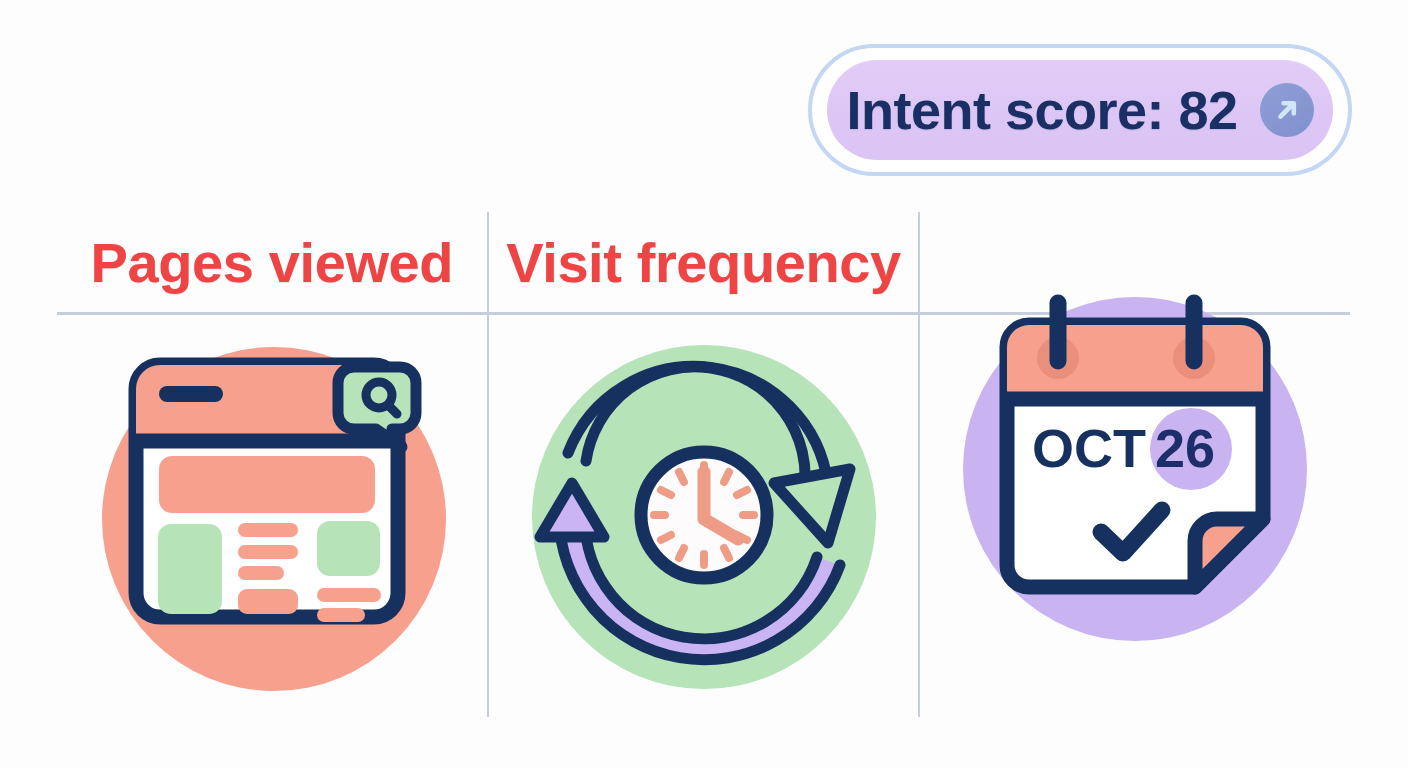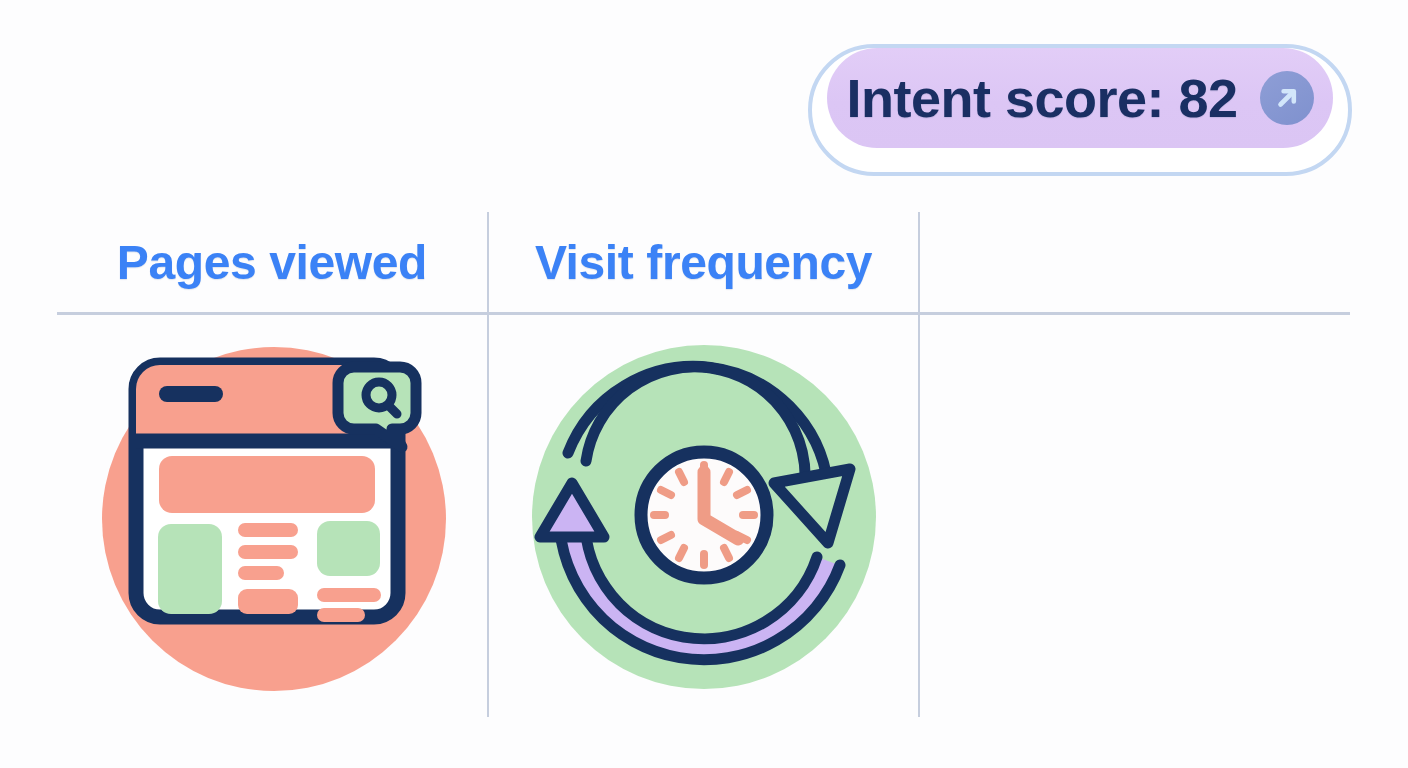--- a/index.html
+++ b/index.html
@@ -21,21 +21,21 @@
     position: absolute;
     top: 44px;
     left: 808px;
     width: 544px;
     height: 132px;
     border-radius: 66px;
     background: #ffffff;
     border: 4px solid #c3d7f2;
     box-sizing: border-box;
     display: flex;
-    align-items: flex-start;
+    align-items: center;
     justify-content: center;
   }
   #intent-badge-inner {
     width: 506px;
     height: 100px;
     border-radius: 50px;
     background: linear-gradient(180deg, #e2cdf7 0%, #dcc6f5 55%, #dbc5f4 100%);
     display: flex;
     align-items: center;
     justify-content: center;
@@ -83,23 +83,23 @@
 
   .col-header {
     height: 101px;
     display: flex;
     align-items: center;
     justify-content: center;
     width: 100%;
     box-sizing: border-box;
   }
   .col-title {
-    font-size: 48px;
+    font-size: 56px;
     font-weight: 700;
-    color: #3b82f6;
+    color: #ef4444;
     letter-spacing: -0.4px;
     white-space: nowrap;
     text-shadow: 0 1px 1px rgba(22,49,95,0.12);
   }
   .col-body {
     flex: 1;
     display: flex;
     align-items: center;
     justify-content: center;
     width: 100%;
@@ -215,15 +215,43 @@
             <line x1="151" y1="139" x2="156" y2="149"></line>
           </g>
 
           <path d="M176 139 L176 186 L210 206" fill="none" stroke="#ef9c86" stroke-width="13" stroke-linecap="round" stroke-linejoin="round"></path>
         </svg>
       </span>
     </div>
   </div>
 
   <div class="column">
+    <div class="col-body">
+      <span>
+        <svg width="352" height="360" viewBox="0 0 352 360" aria-hidden="true">
+
+          <circle cx="176" cy="186" r="172" fill="#c9b3f0"></circle>
+
+          <path d="M48 64 a22 22 0 0 1 22 -22 h212 a22 22 0 0 1 22 22
+                   v172 l-68 68 h-166 a22 22 0 0 1 -22 -22 z" fill="#ffffff" stroke="#16315f" stroke-width="15" stroke-linejoin="round"></path>
+
+          <path d="M48 64 a22 22 0 0 1 22 -22 h212 a22 22 0 0 1 22 22 v52 h-256 z" fill="#f8a08e"></path>
+          <line x1="48" y1="116" x2="304" y2="116" stroke="#16315f" stroke-width="15"></line>
+
+          <path d="M236 304 v-46 a22 22 0 0 1 22 -22 h46 z" fill="#f8a08e" stroke="#16315f" stroke-width="15" stroke-linejoin="round"></path>
+
+          <circle cx="99" cy="75" r="21" fill="#e98f7c"></circle>
+          <circle cx="235" cy="75" r="21" fill="#e98f7c"></circle>
+          <line x1="99" y1="20" x2="99" y2="78" stroke="#16315f" stroke-width="17" stroke-linecap="round"></line>
+          <line x1="235" y1="20" x2="235" y2="78" stroke="#16315f" stroke-width="17" stroke-linecap="round"></line>
+
+          <circle cx="232" cy="166" r="41" fill="#c9b3f0"></circle>
+
+          <text x="73" y="184" font-family="Liberation Sans, sans-serif" font-size="54" font-weight="700" fill="#16315f">OCT</text>
+          <text x="196" y="184" font-family="Liberation Sans, sans-serif" font-size="54" font-weight="700" fill="#1d2f6b">26</text>
+
+          <path d="M142 249 L164 270 L203 227" fill="none" stroke="#16315f" stroke-width="17" stroke-linecap="round" stroke-linejoin="round"></path>
+        </svg>
+      </span>
+    </div>
   </div>
 
 </div>
 
 </body></html>

